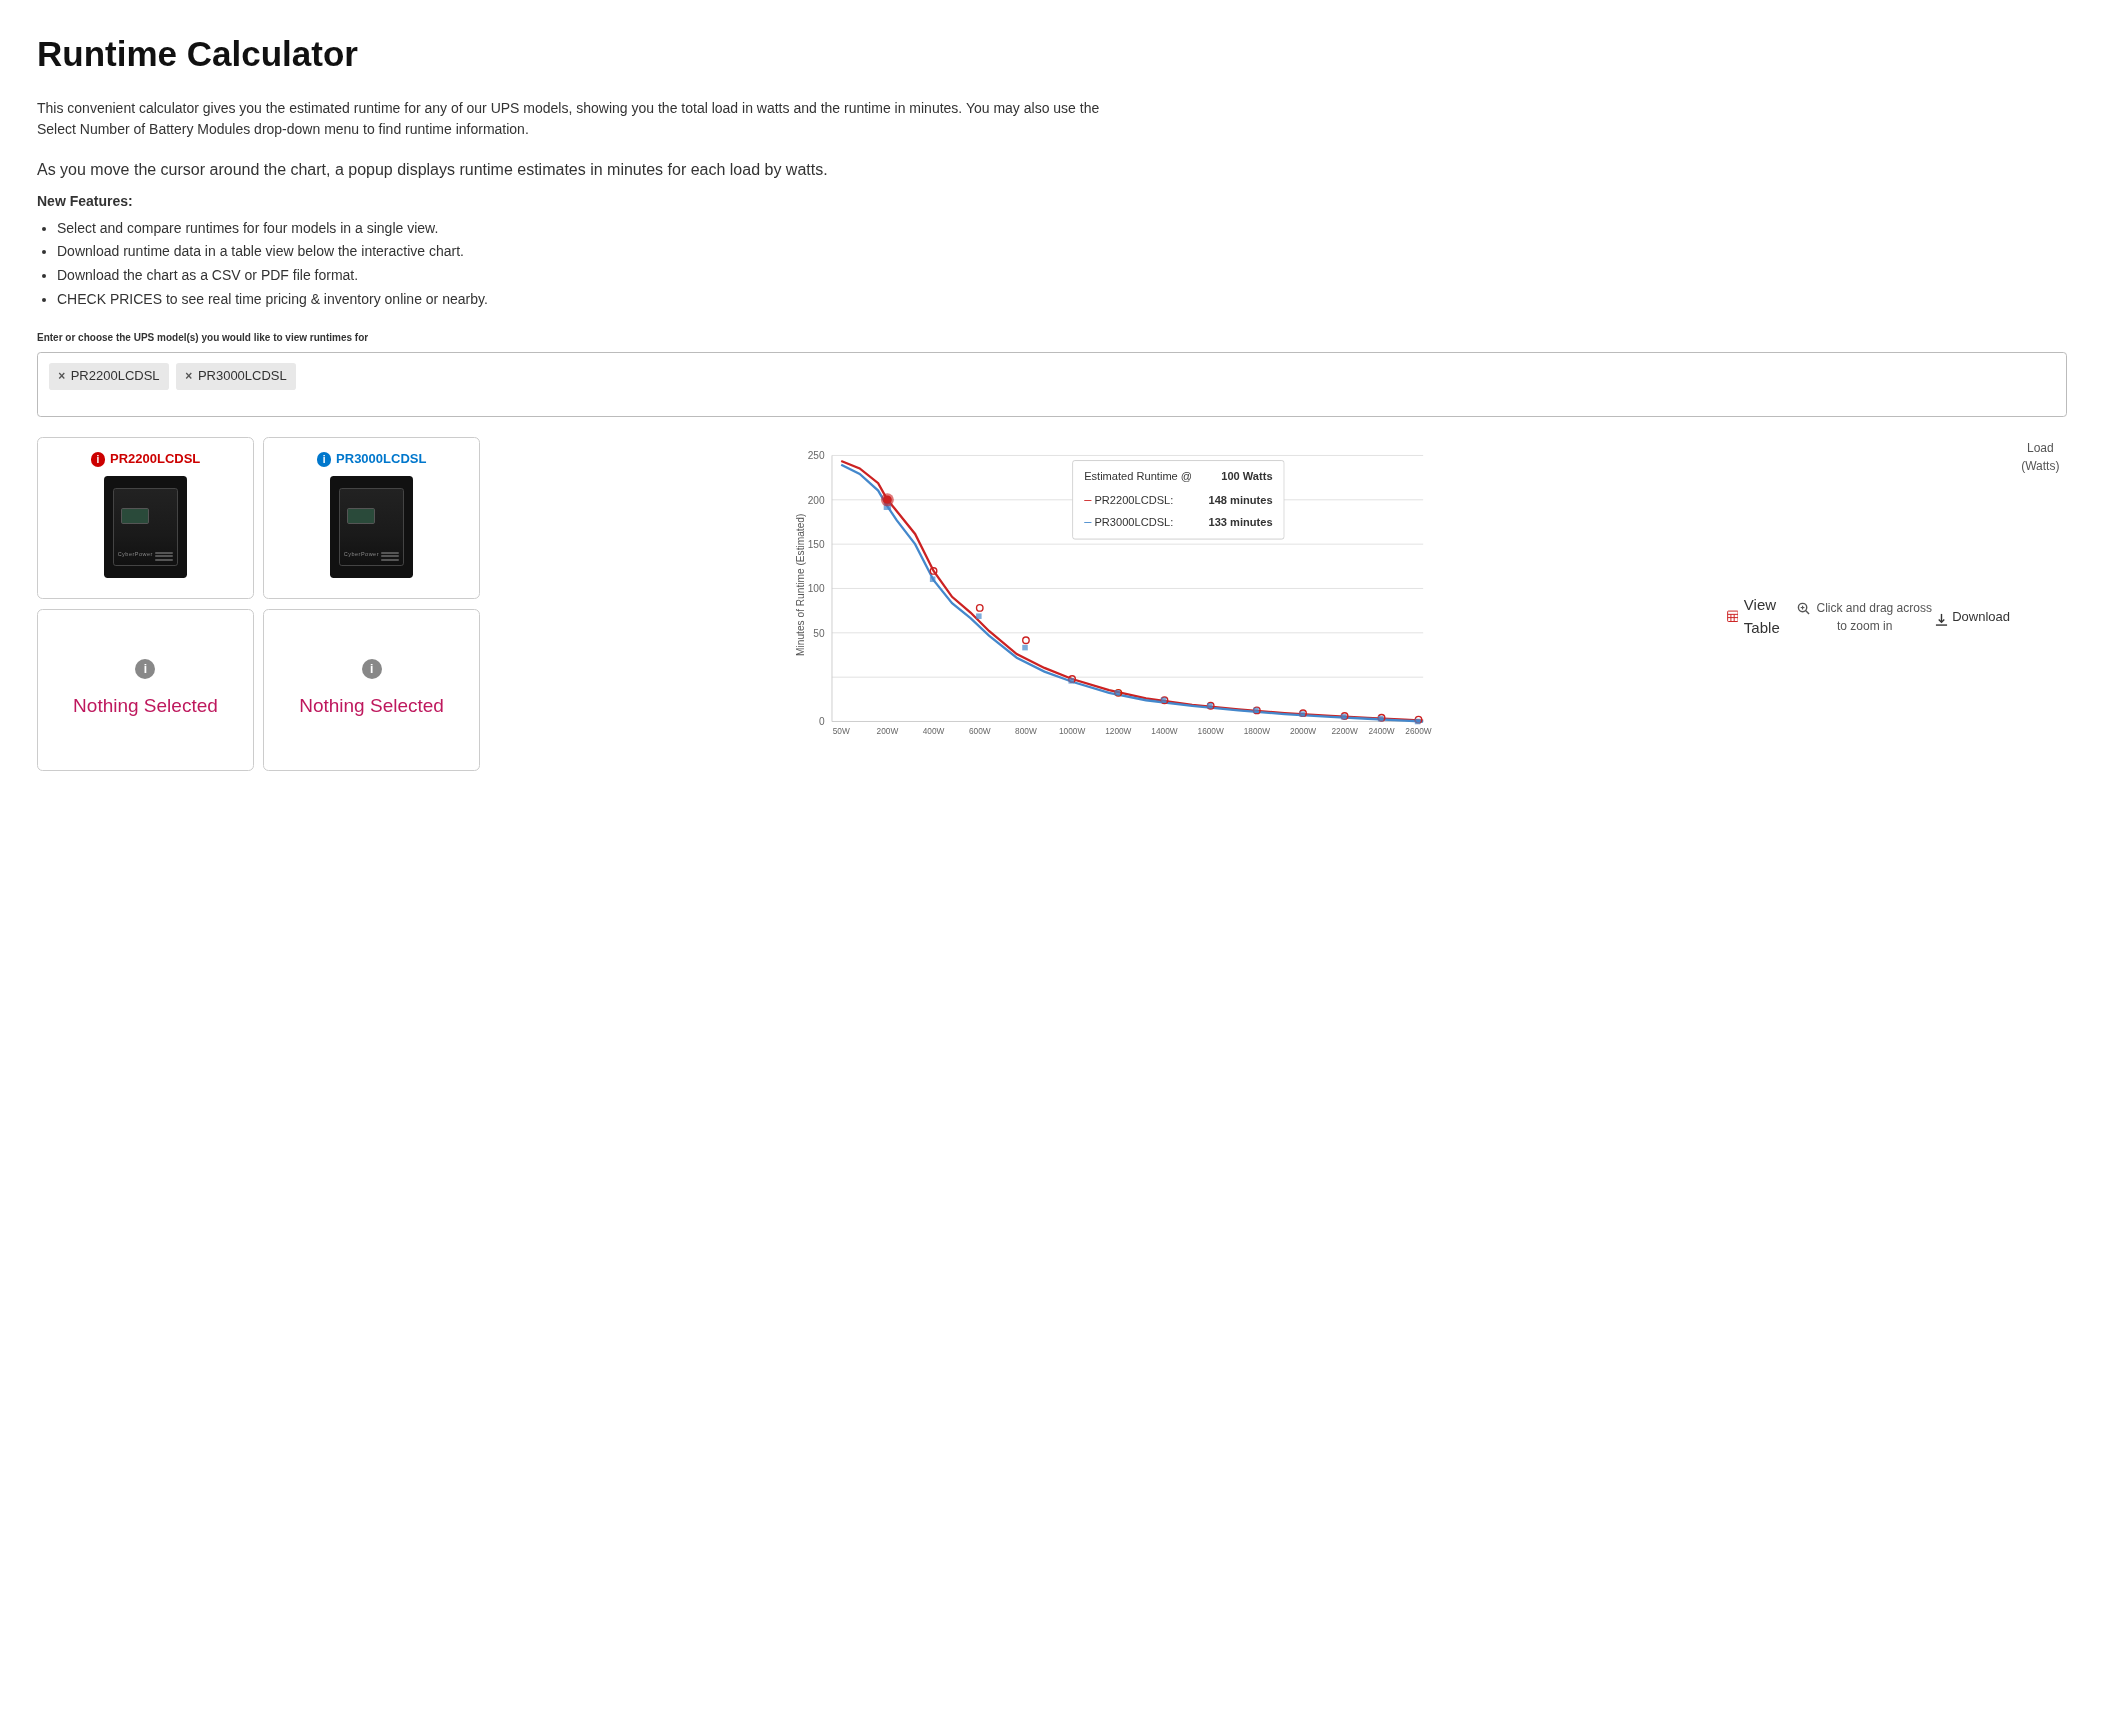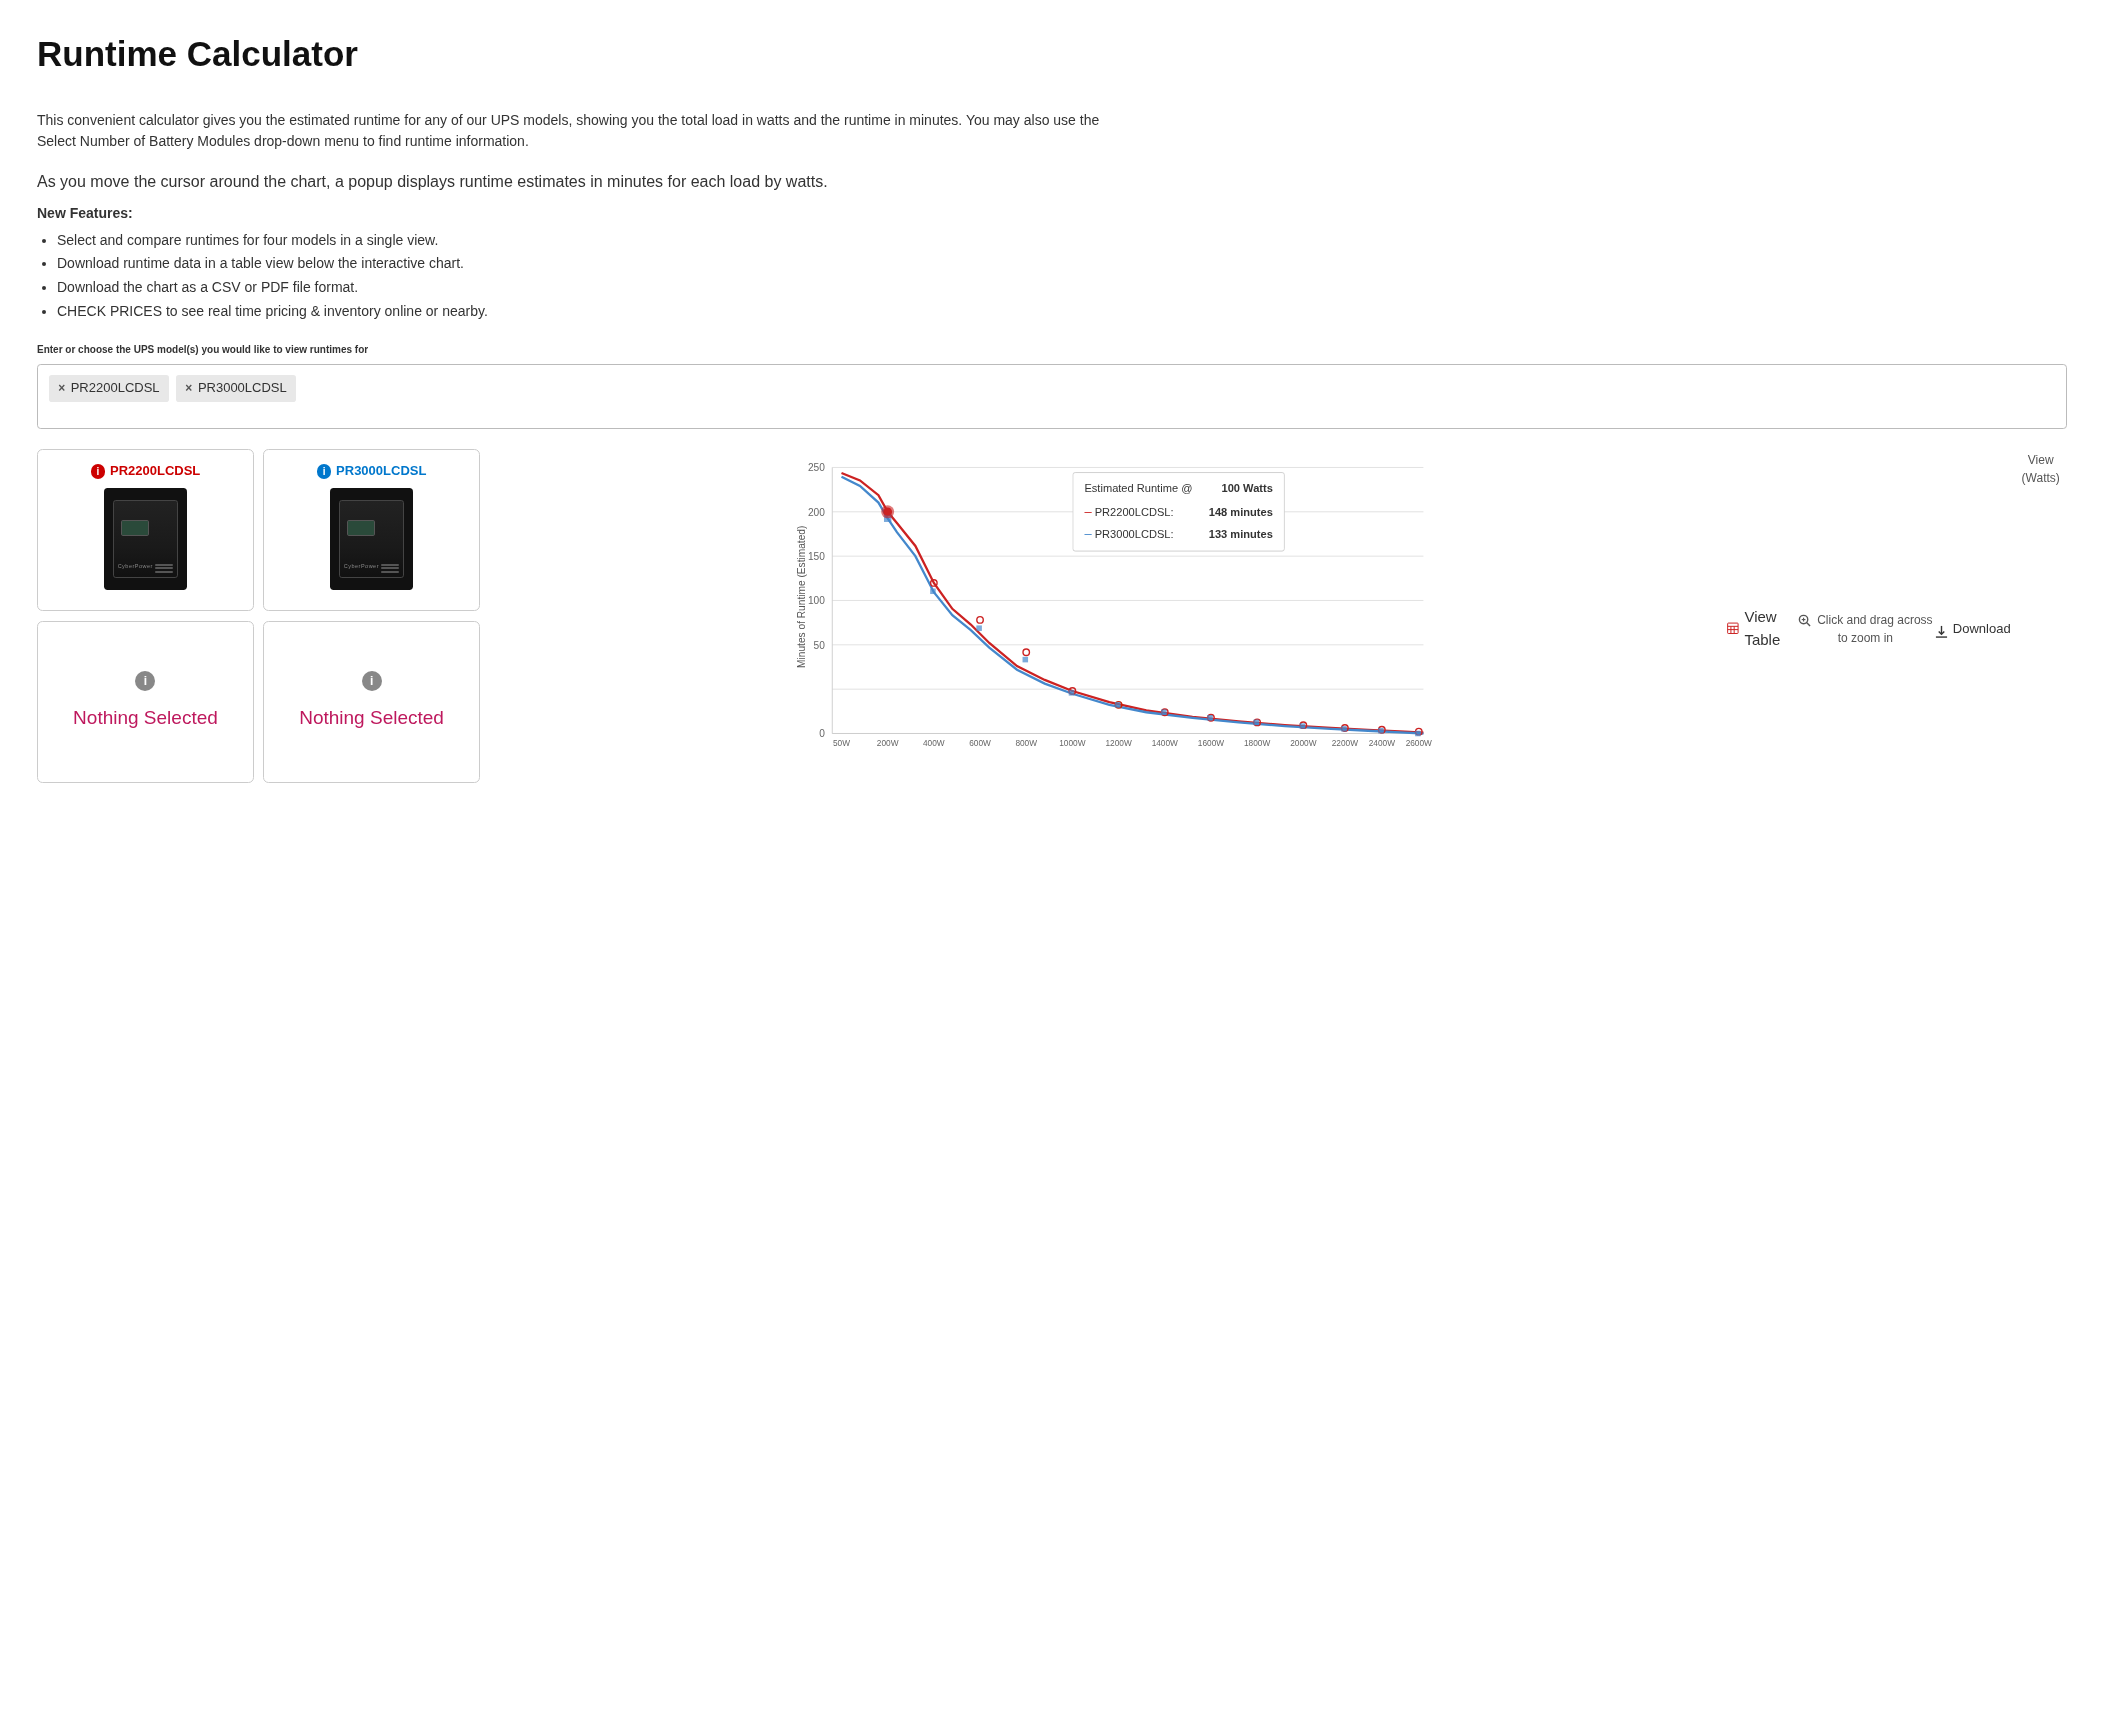--- a/index.html
+++ b/index.html
@@ -7,21 +7,21 @@
       font-family: -apple-system, BlinkMacSystemFont, 'Segoe UI', Arial, sans-serif;
       background: #fff;
       color: #333;
       padding: 28px 37px;
       font-size: 14px;
       line-height: 1.5;
     }
     h1 {
       font-size: 35px;
       font-weight: 800;
-      margin-bottom: 29px;
+      margin-bottom: 17px;
       color: #111;
     }
     .intro-text {
       font-size: 14px;
       color: #333;
       margin-bottom: 18.5px;
       max-width: 1089px;
     }
     .cursor-text {
       font-size: 16px;
@@ -428,16 +428,16 @@
       <div class="download-btn">
         <svg width="13" height="13" viewBox="0 0 14 14">
           <line x1="7" y1="1" x2="7" y2="9" stroke="#333" stroke-width="1.5"></line>
           <polyline points="4,7 7,10 10,7" fill="none" stroke="#333" stroke-width="1.5"></polyline>
           <line x1="1" y1="13" x2="13" y2="13" stroke="#333" stroke-width="1.5"></line>
         </svg>
         <span>Download</span>
       </div>
     </div>
 
-    <div class="chart-x-label">View (Watts)</div>
+    <div class="chart-x-label">Load (Watts)</div>
   </div>
 </div>
 
 
 </body></html>

